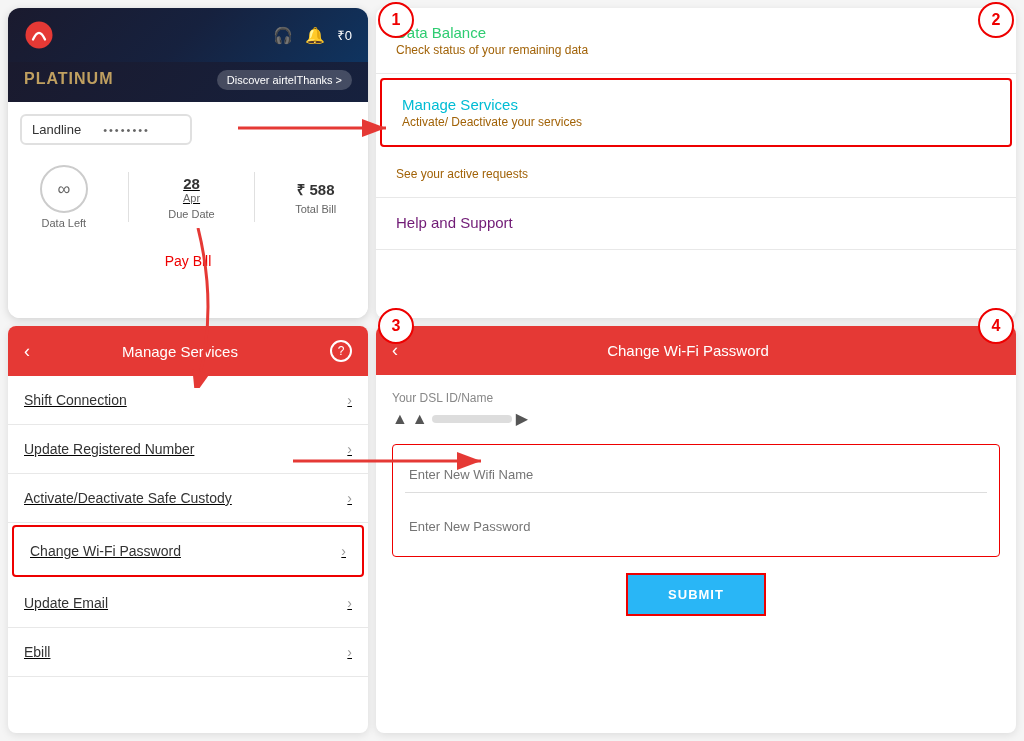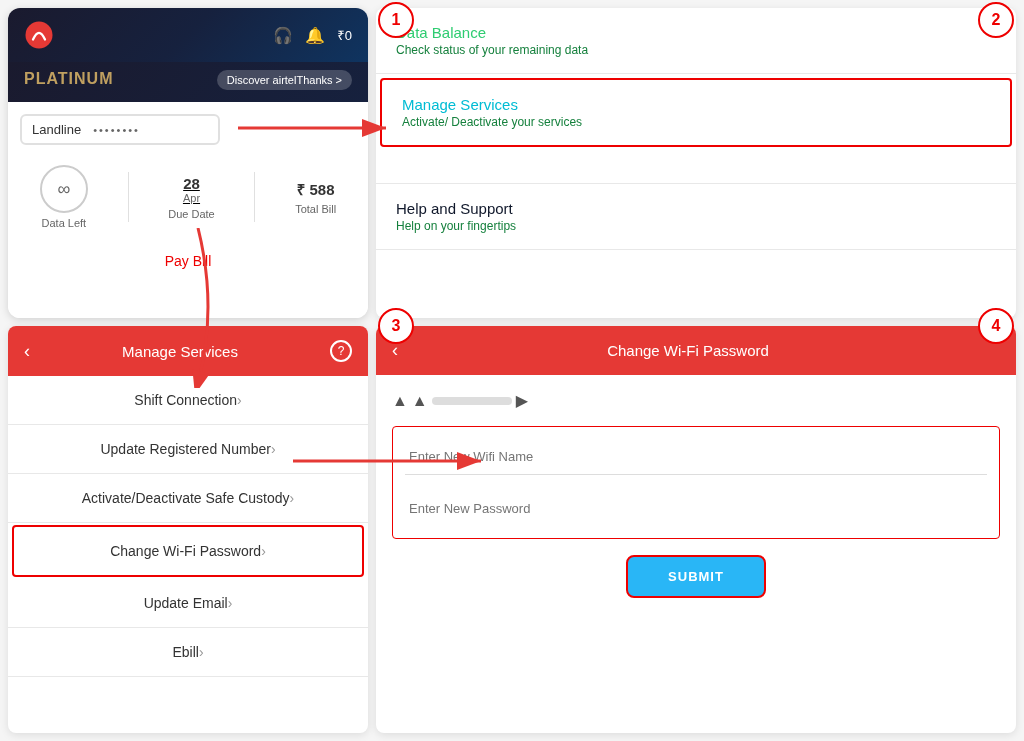--- a/index.html
+++ b/index.html
@@ -92,24 +92,24 @@
     .phone-body {
       padding: 12px;
       flex: 1;
       background: white;
     }
 
     .account-selector {
       border: 2px solid #e0e0e0;
       border-radius: 6px;
       padding: 6px 10px;
-      width: 200px;
-      display: flex;
-      align-items: center;
-      gap: 12px;
+      width: 172px;
+      display: flex;
+      align-items: center;
+      gap: 22px;
       margin-bottom: 12px;
       background: white;
     }
 
     .account-label {
       font-size: 13px;
       color: #333;
       font-weight: 500;
     }
 
@@ -202,25 +202,25 @@
     }
 
     .menu-item-title {
       font-size: 15px;
       font-weight: 500;
       margin-bottom: 2px;
     }
 
     .menu-item-title.green { color: #2ecc71; }
     .menu-item-title.cyan { color: #00bcd4; }
-    .menu-item-title.orange { color: #0f172a; }
+    .menu-item-title.orange { color: #701a75; }
 
     .menu-item-sub {
       font-size: 12px;
-      color: #15803d;
+      color: #a16207;
     }
 
     
     .step-circle {
       position: absolute;
       width: 36px;
       height: 36px;
       border-radius: 50%;
       border: 2px solid #e00;
       color: #e00;
@@ -282,22 +282,23 @@
       justify-content: center;
       font-size: 12px;
       cursor: pointer;
     }
 
     .service-list-item {
       padding: 16px 16px;
       border-bottom: 1px solid #e8e8e8;
       display: flex;
       align-items: center;
-      justify-content: center;
-      cursor: pointer;
+      justify-content: space-between;
+      cursor: pointer;
+      text-decoration: underline;
     }
 
     .service-list-item.highlighted {
       border: 2px solid #e00;
       border-radius: 4px;
       margin: 2px 4px;
     }
 
     .service-item-text {
       font-size: 14px;
@@ -370,21 +371,21 @@
     }
 
     .wifi-input-field:last-child {
       border-bottom: none;
     }
 
     .submit-btn {
       background: #29b6f6;
       color: white;
       border: none;
-      border-radius: 8px;
+      border-radius: 0;
       padding: 12px 40px;
       font-size: 13px;
       font-weight: bold;
       letter-spacing: 1px;
       cursor: pointer;
       margin: 16px auto 8px;
       display: block;
       border: 2px solid #e00;
     }
   </style>
@@ -453,24 +454,24 @@
     <div class="right-menu-panel">
       <div class="menu-item-row">
         <div class="menu-item-title green">Data Balance</div>
         <div class="menu-item-sub">Check status of your remaining data</div>
       </div>
       <div class="menu-item-row highlighted">
         <div class="menu-item-title cyan">Manage Services</div>
         <div class="menu-item-sub">Activate/ Deactivate your services</div>
       </div>
       <div class="menu-item-row">
+        <div class="menu-item-sub">See your active requests</div>
       </div>
       <div class="menu-item-row">
         <div class="menu-item-title orange">Help and Support</div>
-        <div class="menu-item-sub">Help on your fingertips</div>
       </div>
     </div>
 
     <svg style="position:absolute;top:105px;left:230px;pointer-events:none;z-index:6;" width="160" height="30">
       <defs>
         <marker id="arrowhead1" markerWidth="8" markerHeight="6" refX="8" refY="3" orient="auto">
           <polygon points="0 0, 8 3, 0 6" fill="#e53935"></polygon>
         </marker>
       </defs>
       <line x1="0" y1="15" x2="148" y2="15" stroke="#e53935" stroke-width="3" marker-end="url(#arrowhead1)"></line>
@@ -541,20 +542,21 @@
       <line x1="0" y1="15" x2="188" y2="15" stroke="#e53935" stroke-width="3" marker-end="url(#arrowhead3)"></line>
     </svg>
 
     <div class="wifi-panel">
       <div class="panel-header-red">
         <span class="back-arrow">‹</span>
         <span class="panel-header-title">Change Wi-Fi Password</span>
         <span style="width:22px;"></span>
       </div>
       <div class="wifi-body">
+        <div class="dsl-label">Your DSL ID/Name</div>
         <div class="dsl-icons-row">
           <span class="dsl-icon">▲</span>
           <span class="dsl-icon">▲</span>
           <div class="dsl-dots"></div>
           <span class="dsl-icon">▶</span>
         </div>
 
         <div class="wifi-form-box">
           <input class="wifi-input-field" type="text" placeholder="Enter New Wifi Name" style="">
           <input class="wifi-input-field" type="password" placeholder="Enter New Password" style="">

